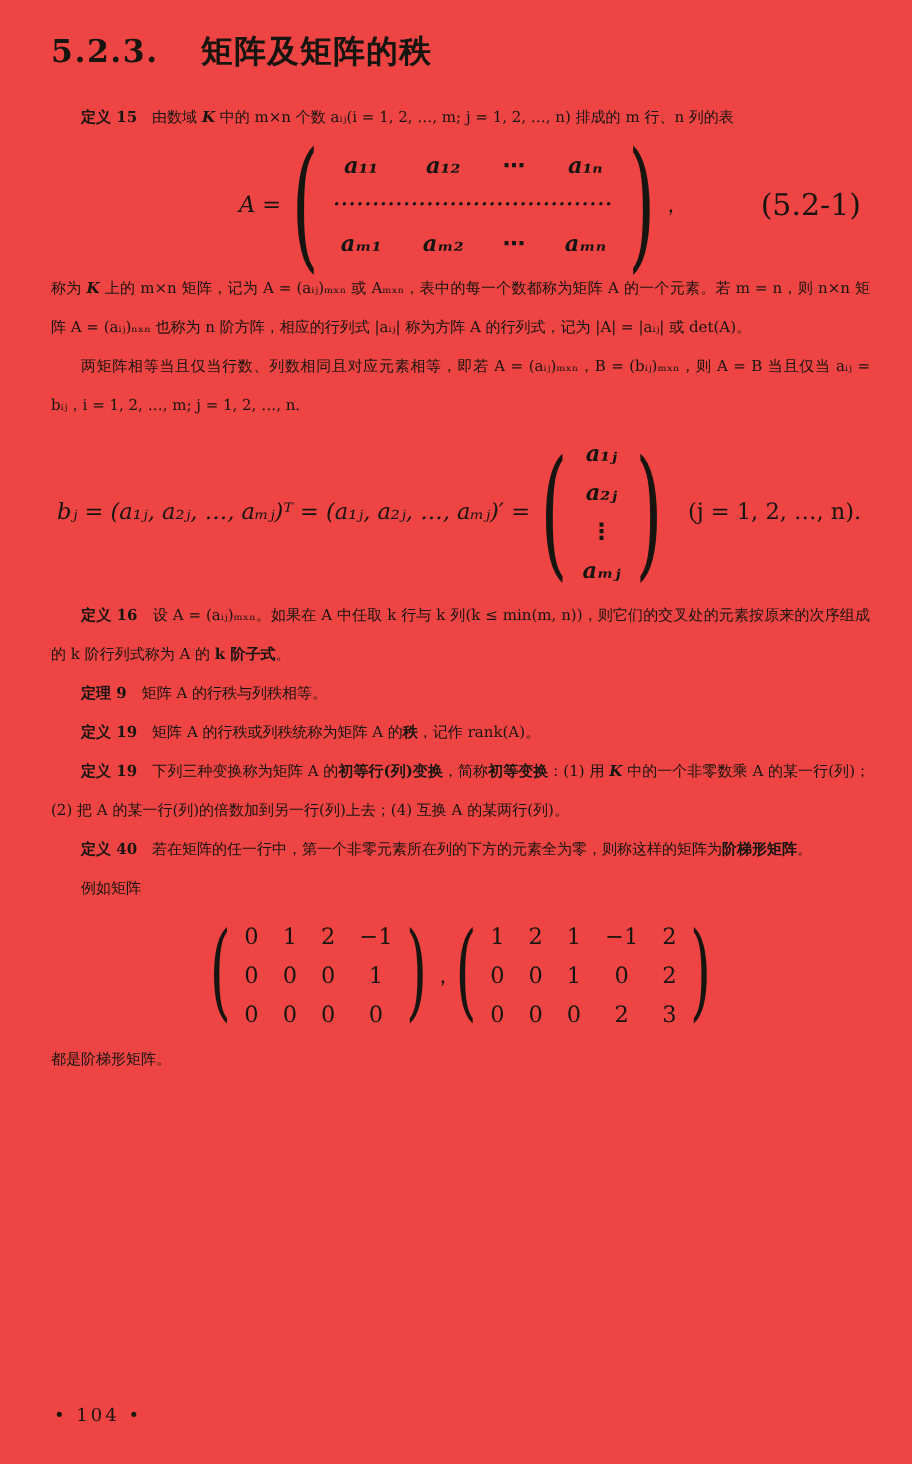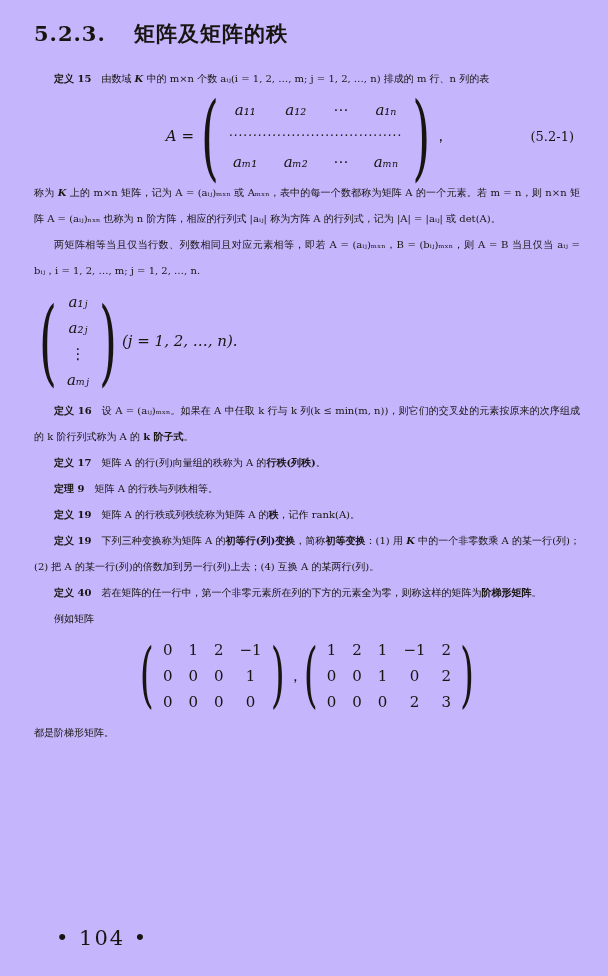--- a/index.html
+++ b/index.html
@@ -1,43 +1,43 @@
 <!DOCTYPE html>
 <html><head>
 <meta charset="utf-8">
 <style>
   html,body{margin:0;padding:0;background:#e8e8e6;}
   .page{
     width:608px;height:976px;margin:0 auto;position:relative;
-    background:#c4b5fd;color:#17150f;overflow:hidden;
+    background:#ef4444;color:#17150f;overflow:hidden;
     font-family:"DejaVu Serif","DejaVu Sans","Liberation Serif",serif;
   }
   .content{padding:14px 28px 0 34px;}
   h1.heading{font-size:21px;font-weight:700;margin:6px 0 18px 0;letter-spacing:1px;}
   .section-number{margin-right:20px;}
   .para{font-size:10px;line-height:26px;text-align:justify;margin:0;}
   .indent{text-indent:2em;}
   .bold,.b{font-weight:700;}
   .i{font-style:italic;}
   .equation{display:flex;align-items:center;position:relative;margin:5px 0;font-size:15px;}
   .eq-center{justify-content:center;}
   .eq-left{justify-content:flex-start;padding-left:4px;}
   .eq-lhs{font-style:italic;margin-right:6px;white-space:nowrap;}
-  .eq-tag{position:absolute;right:6px;top:50%;transform:translateY(-50%);font-size:13px;}
+  .eq-tag{position:absolute;right:6px;top:50%;transform:translateY(-50%);font-size:20px;}
   .matrix table{border-collapse:collapse;}
-  .matrix td{padding:1px 9px;text-align:center;font-size:15px;line-height:24px;white-space:nowrap;}
+  .matrix td{padding:1px 9px;text-align:center;font-size:15px;line-height:24px;white-space:nowrap;font-weight:bold;}
   .lettered td{font-style:italic;}
   .numeric td{padding:1px 8px;font-weight:400;}
   .matrix td.span-row{letter-spacing:1px;font-size:12px;overflow:hidden;max-width:210px;}
   .paren{display:inline-block;font-size:46px;line-height:1;transform:scaleY(2.05);
          font-weight:400;padding:0 1px;}
   .paren.p3{font-size:36px;transform:scaleY(1.95);}
-  .eq-rhs{margin-left:4px;white-space:nowrap;font-style:italic;}
+  .eq-rhs{margin-left:16px;white-space:nowrap;}
   .eq-comma{margin-left:2px;}
-  .footer{position:absolute;left:36px;bottom:26px;font-size:21px;letter-spacing:2px;margin-left:20px;}
+  .footer{position:absolute;left:36px;bottom:26px;font-size:12px;letter-spacing:2px;}
 </style>
 </head>
 <body>
 
 <div class="page">
   <div class="content">
 
     <h1 class="heading">
       <span class="section-number">5.2.3.</span>
       <span>矩阵及矩阵的秩</span>
@@ -73,20 +73,21 @@
       <span class="eq-comma">，</span>
       <span class="eq-tag">(5.2-1)</span>
     </div>
 
     <p class="para"><span class="">称为 </span><span class="b i">K</span><span class=""> 上的 m×n 矩阵，记为 A = (aᵢⱼ)ₘₓₙ 或 Aₘₓₙ，表中的每一个数都称为矩阵 A 的一个元素。若 m = n，则 n×n 矩阵 A = (aᵢⱼ)ₙₓₙ 也称为 n 阶方阵，相应的行列式 |aᵢⱼ| 称为方阵 A 的行列式，记为 |A| = |aᵢⱼ| 或 det(A)。</span></p>
 
     <p class="para indent"><span class="">两矩阵相等当且仅当行数、列数相同且对应元素相等，即若 A = (aᵢⱼ)ₘₓₙ，B = (bᵢⱼ)ₘₓₙ，则 A = B 当且仅当 aᵢⱼ = bᵢⱼ，i = 1, 2, …, m; j = 1, 2, …, n.</span></p>
 
 
     <div class="equation eq-left">
+      <span class="eq-lhs">bⱼ = (a₁ⱼ, a₂ⱼ, …, aₘⱼ)ᵀ = (a₁ⱼ, a₂ⱼ, …, aₘⱼ)′ =</span>
       <span class="paren">(</span>
       <span class="matrix lettered">
           <table>
             <tbody>
               <tr>
                 <td>a₁ⱼ</td>
               </tr>
               <tr>
                 <td>a₂ⱼ</td>
               </tr>
@@ -98,21 +99,20 @@
               </tr>
             </tbody>
           </table>
         </span>
       <span class="paren">)</span>
       <span class="eq-rhs">(j = 1, 2, …, n).</span>
     </div>
 
     <p class="para indent"><span class="b ">定义 16</span><span class="">　设 A = (aᵢⱼ)ₘₓₙ。如果在 A 中任取 k 行与 k 列(k ≤ min(m, n))，则它们的交叉处的元素按原来的次序组成的 k 阶行列式称为 A 的 </span><span class="b ">k 阶子式</span><span class="">。</span></p>
 
-    <p class="para indent"><span class="b ">定义 17</span><span class="">　矩阵 A 的行(列)向量组的秩称为 A 的</span><span class="b ">行秩(列秩)</span><span class="">。</span></p>
 
     <p class="para indent"><span class="b ">定理 9</span><span class="">　矩阵 A 的行秩与列秩相等。</span></p>
 
     <p class="para indent"><span class="b ">定义 19</span><span class="">　矩阵 A 的行秩或列秩统称为矩阵 A 的</span><span class="b ">秩</span><span class="">，记作 rank(A)。</span></p>
 
     <p class="para indent"><span class="b ">定义 19</span><span class="">　下列三种变换称为矩阵 A 的</span><span class="b ">初等行(列)变换</span><span class="">，简称</span><span class="b ">初等变换</span><span class="">：(1) 用 </span><span class="b i">K</span><span class=""> 中的一个非零数乘 A 的某一行(列)；(2) 把 A 的某一行(列)的倍数加到另一行(列)上去；(4) 互换 A 的某两行(列)。</span></p>
 
     <p class="para indent"><span class="b ">定义 40</span><span class="">　若在矩阵的任一行中，第一个非零元素所在列的下方的元素全为零，则称这样的矩阵为</span><span class="b ">阶梯形矩阵</span><span class="">。</span></p>
 
     <p class="para indent"><span class="">例如矩阵</span></p>

